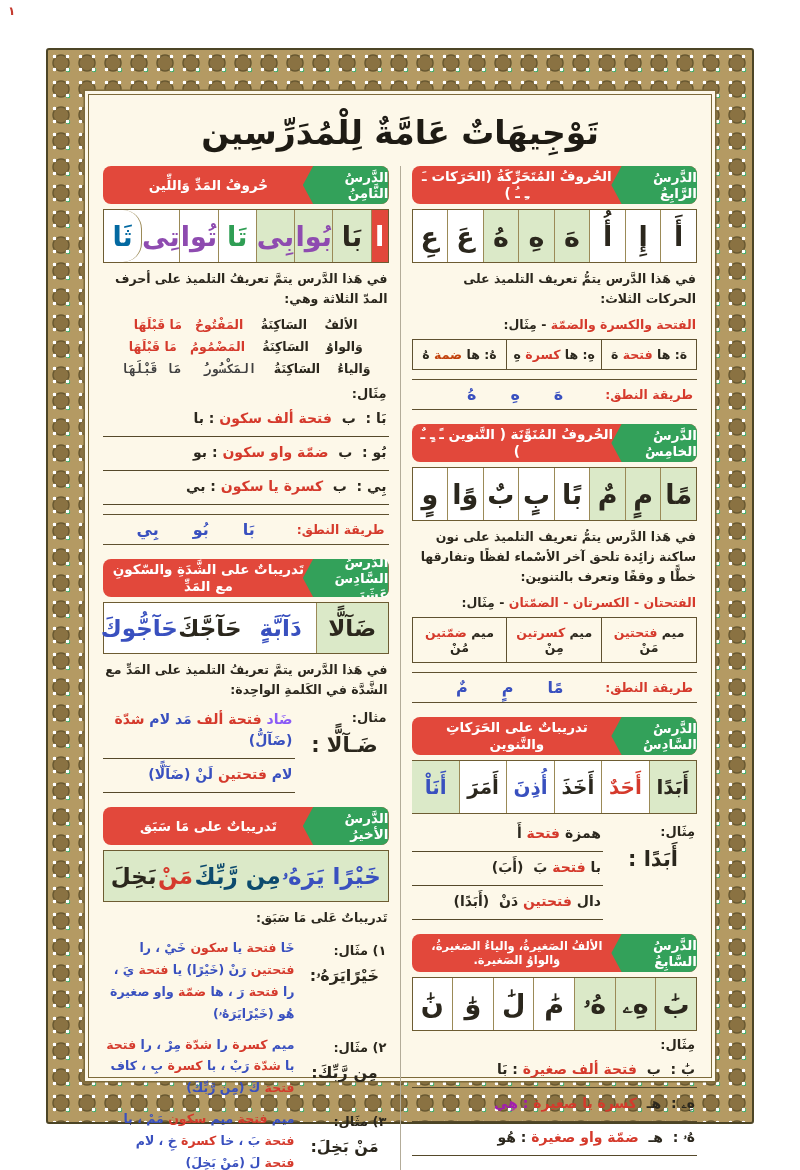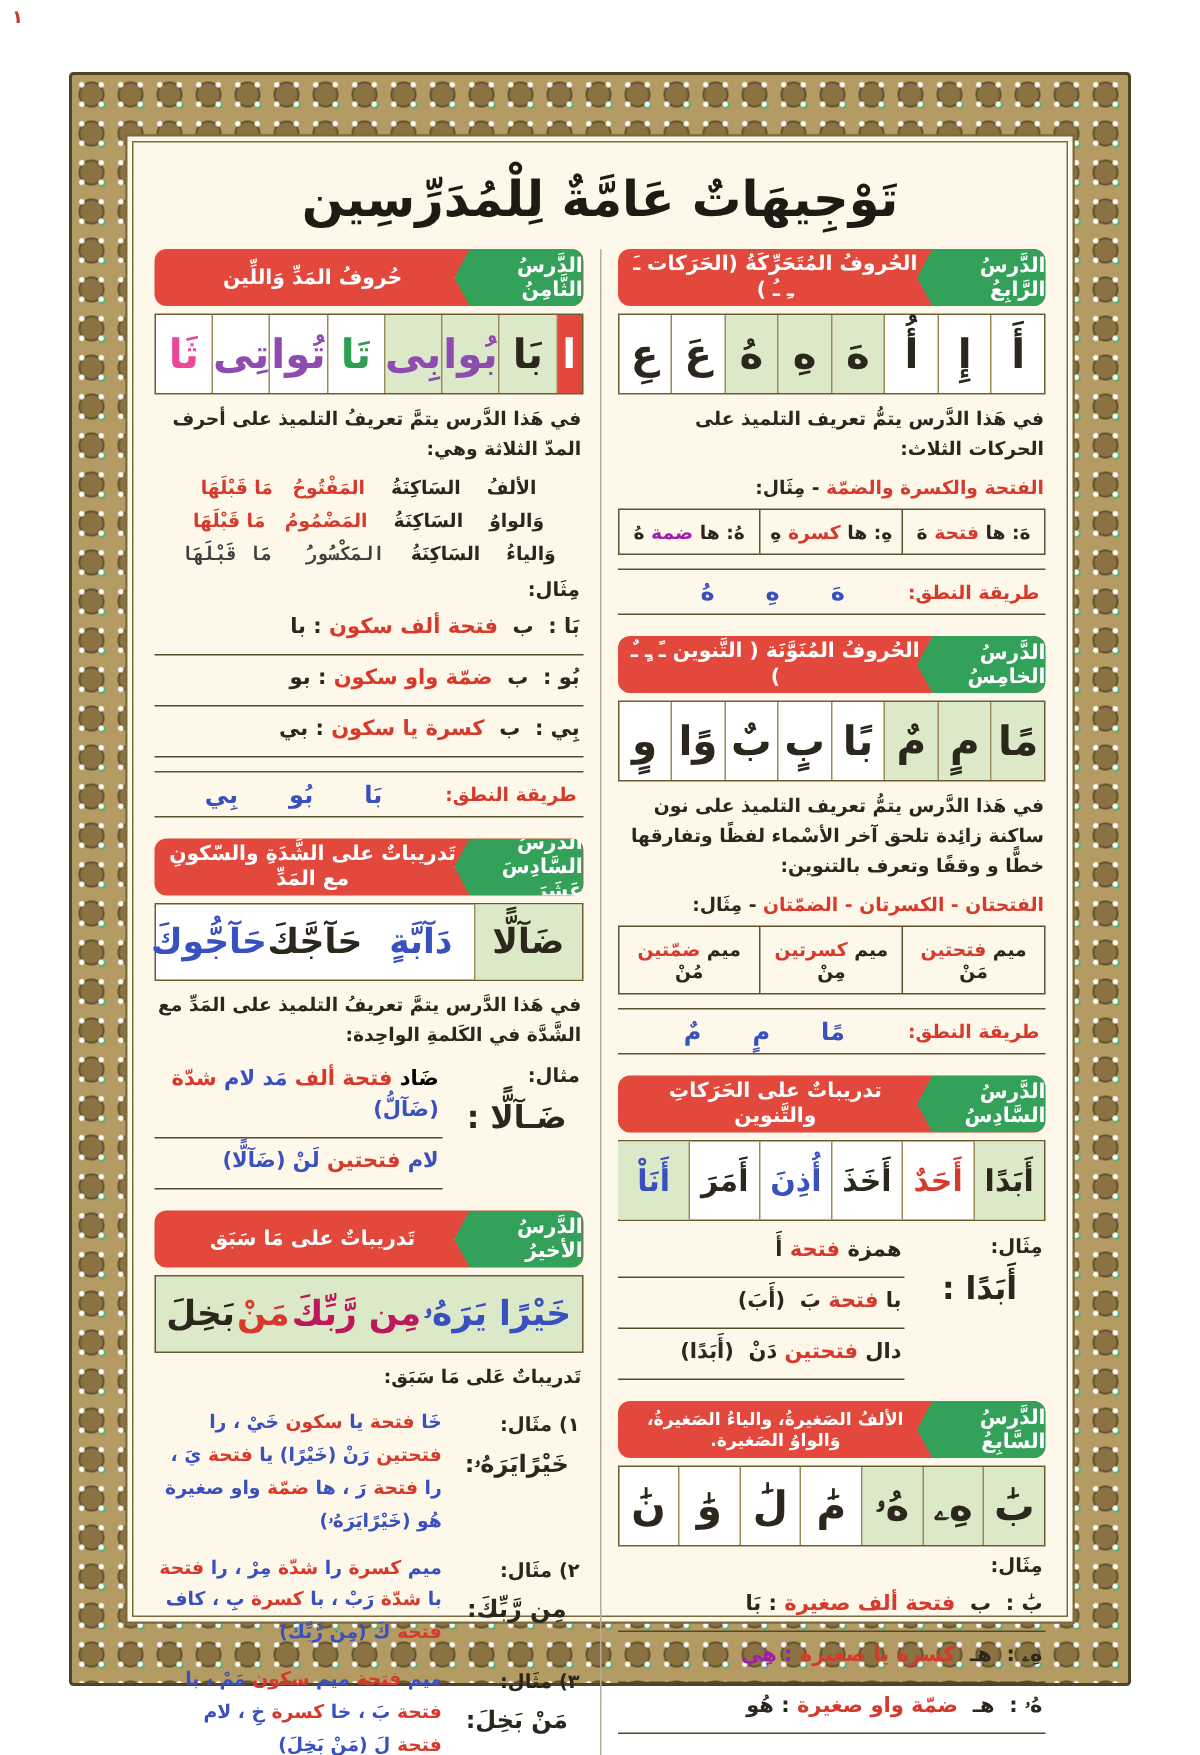--- a/index.html
+++ b/index.html
@@ -101,21 +101,21 @@
               <div class="cell" style="background: rgb(219, 233, 200);">هِ</div>
               <div class="cell" style="background: rgb(219, 233, 200);">هُ</div>
               <div class="cell">عَ</div>
               <div class="cell">عِ</div>
             </div>
           <p class="body-text">في هَذا الدَّرس يتمُّ تعريف التلميذ على الحركات الثلاث:</p>
           <p class="body-text tokens"><span style="color: rgb(213, 58, 44);">الفتحة والكسرة والضمّة</span><span style="color: rgb(43, 39, 29);"> - مِثَال:</span></p>
           <div class="row3">
             <div class="t3 tokens"><span style="color: rgb(43, 39, 29);">هَ: ها </span><span style="color: rgb(213, 58, 44);">فتحة</span><span style="color: rgb(43, 39, 29);"> هَ</span></div>
             <div class="t3 tokens"><span style="color: rgb(43, 39, 29);">هِ: ها </span><span style="color: rgb(213, 58, 44);">كسرة</span><span style="color: rgb(43, 39, 29);"> هِ</span></div>
-            <div class="t3 tokens"><span style="color: rgb(43, 39, 29);">هُ: ها </span><span style="color: #a21caf;">ضمة</span><span style="color: rgb(43, 39, 29);"> هُ</span></div>
+            <div class="t3 tokens"><span style="color: rgb(43, 39, 29);">هُ: ها </span><span style="color: #c2410c;">ضمة</span><span style="color: rgb(43, 39, 29);"> هُ</span></div>
           </div>
           <div class="pron">
             <span class="pron-label" style="color: rgb(213, 58, 44);">طريقة النطق:</span>
             <span class="pron-letters">
                 <b style="color: rgb(57, 80, 191);">هَ</b>
                 <b style="color: rgb(57, 80, 191);">هِ</b>
                 <b style="color: rgb(57, 80, 191);">هُ</b>
               </span>
           </div>
         </div>
@@ -210,21 +210,21 @@
             <div class="banner-green">الدَّرسُ الثَّامِنُ</div>
           </div>
           <div class="letter-strip">
               <div class="cell" style="color: rgb(255, 255, 255); background: rgb(226, 72, 59); flex: 0 0 auto; width: 16px;">ا</div>
               <div class="cell" style="color: rgb(43, 39, 29); background: rgb(219, 233, 200);">بَا</div>
               <div class="cell" style="color: rgb(142, 75, 176); background: rgb(219, 233, 200);">بُوا</div>
               <div class="cell" style="color: rgb(142, 75, 176); background: rgb(219, 233, 200);">بِى</div>
               <div class="cell" style="color: rgb(47, 158, 84);">تَا</div>
               <div class="cell" style="color: rgb(142, 75, 176);">تُوا</div>
               <div class="cell" style="color: rgb(142, 75, 176);">تِى</div>
-              <div class="cell" style="color: #ec4899;">ثَا</div>
+              <div class="cell" style="color: #0369a1; border-radius: 19px;">ثَا</div>
             </div>
           <p class="body-text">في هَذا الدَّرس يتمَّ تعريفُ التلميذ على أحرف المدّ الثلاثة وهي:</p>
           <p class="body-text tokens center"><span style="color: rgb(43, 39, 29);">الألفُ    السَاكِنَةُ    </span><span style="color: rgb(213, 58, 44);">المَفْتُوحُ   مَا قَبْلَهَا</span></p>
           <p class="body-text tokens center" style="margin-top:0"><span style="color: rgb(43, 39, 29);">وَالواوُ    السَاكِنَةُ    </span><span style="color: rgb(213, 58, 44);">المَضْمُومُ   مَا قَبْلَهَا</span></p>
           <p class="body-text tokens center" style="margin-top:0"><span style="color: rgb(43, 39, 29);">وَالياءُ    السَاكِنَةُ    </span><span style="color: #404040; font-family: Liberation Mono, monospace;">المَكْسُورُ   مَا قَبْلَهَا</span></p>
           <div class="ex-label">مِثَال:</div>
           <div class="ex-rows">
             <div class="ex-row tokens"><span style="color: rgb(43, 39, 29);">بَا :  ب  </span><span style="color: rgb(213, 58, 44);">فتحة ألف سكون</span><span style="color: rgb(43, 39, 29);"> : با</span></div>
             <div class="ex-row tokens"><span style="color: rgb(43, 39, 29);">بُو :  ب  </span><span style="color: rgb(213, 58, 44);">ضمّة واو سكون</span><span style="color: rgb(43, 39, 29);"> : بو</span></div>
             <div class="ex-row tokens"><span style="color: rgb(43, 39, 29);">بِي :  ب  </span><span style="color: rgb(213, 58, 44);">كسرة يا سكون</span><span style="color: rgb(43, 39, 29); text-align: right;"> : بي</span></div>
@@ -250,34 +250,34 @@
               <div class="cell" style="color: rgb(43, 39, 29);">حَآجَّكَ</div>
               <div class="cell" style="color: rgb(57, 80, 191);">حَآجُّوكَ</div>
             </div>
           <p class="body-text">في هَذا الدَّرس يتمَّ تعريفُ التلميذ على المَدِّ مع الشَّدَّة في الكَلمةِ الواحِدة:</p>
           <div class="ex-wrap">
             <div class="ex-side">
               <div class="ex-label">مثال:</div>
               <div class="ex-word">ضَـآلًّا :</div>
             </div>
             <div class="ex-rows">
-              <div class="ex-row tokens"><span style="color: #000000;">ضَاد </span><span style="color: rgb(213, 58, 44);">فتحة ألف</span><span style="color: rgb(57, 80, 191);"> مَد </span><span style="color: rgb(57, 80, 191);">لام </span><span style="color: rgb(213, 58, 44);">شدّة</span><span style="color: rgb(57, 80, 191);"> (ضَآلُّ)</span></div>
+              <div class="ex-row tokens"><span style="color: #8b5cf6;">ضَاد </span><span style="color: rgb(213, 58, 44);">فتحة ألف</span><span style="color: rgb(57, 80, 191);"> مَد </span><span style="color: rgb(57, 80, 191);">لام </span><span style="color: rgb(213, 58, 44);">شدّة</span><span style="color: rgb(57, 80, 191);"> (ضَآلُّ)</span></div>
               <div class="ex-row tokens"><span style="color: rgb(57, 80, 191);">لام </span><span style="color: rgb(213, 58, 44);">فتحتين</span><span style="color: rgb(57, 80, 191);"> لَنْ (ضَآلًّا)</span></div>
             </div>
           </div>
         </div>
 
         <div class="lesson">
           <div class="banner">
             <div class="banner-red">تَدريباتٌ على مَا سَبَق</div>
             <div class="banner-green">الدَّرسُ الأخيرُ</div>
           </div>
           <div class="phrase-strip">
               <span style="color: rgb(57, 80, 191);">خَيْرًا يَرَهُۥ</span>
-              <span style="color: #be185d;">مِن رَّبِّكَ</span>
+              <span style="color: #0c4a6e;">مِن رَّبِّكَ</span>
               <span style="color: rgb(213, 58, 44);">مَنْ</span>
               <span style="color: rgb(43, 39, 29);">بَخِلَ</span>
             </div>
           <p class="body-text">تَدريباتٌ عَلى مَا سَبَق:</p>
 
           <div class="example">
             <div class="ex-side">
               <div class="ex-label">١) مثَال:</div>
               <div class="ex-word" style="font-size:16px">خَيْرًايَرَهُۥ:</div>
             </div>

